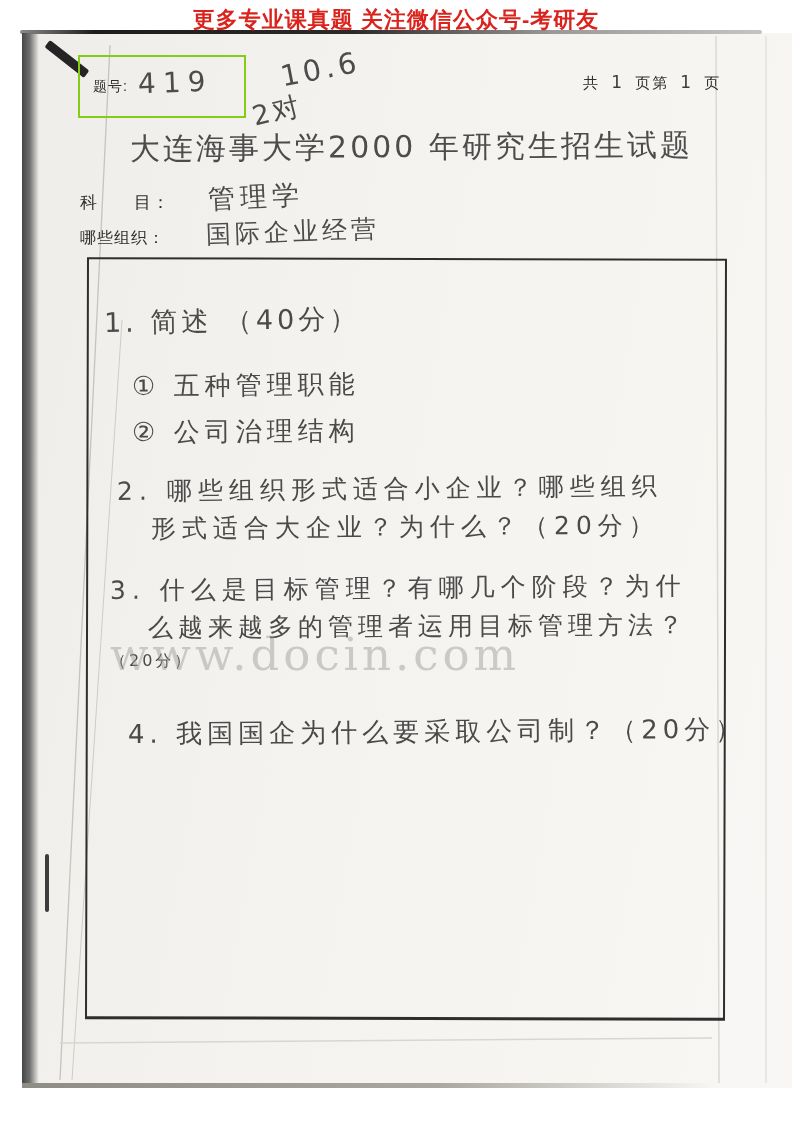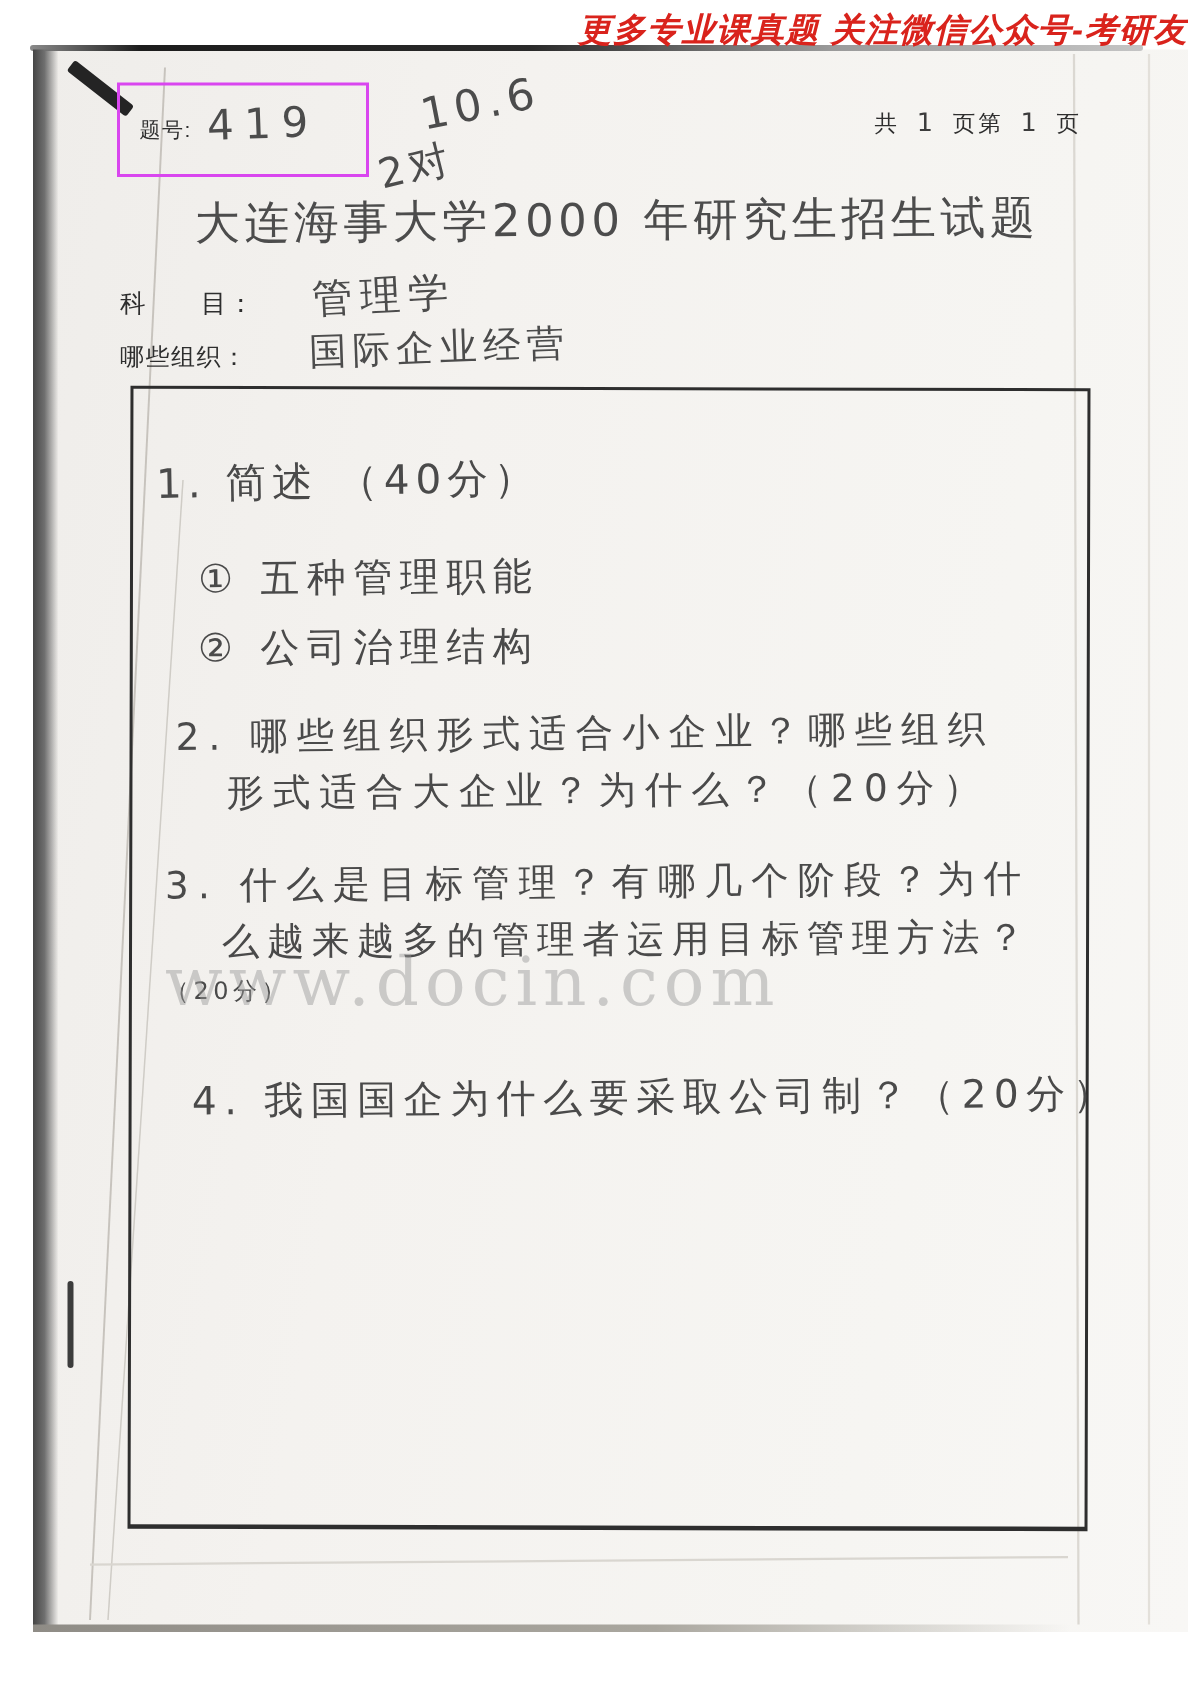--- a/index.html
+++ b/index.html
@@ -3,22 +3,22 @@
 <meta charset="utf-8">
 <style>
   html,body{margin:0;padding:0;}
   body{
     width:792px;height:1122px;position:relative;overflow:hidden;
     background:#ffffff;
     font-family:"Liberation Sans","DejaVu Sans",sans-serif;
   }
   
   .promo{
-    position:absolute;top:5px;left:0;width:100%;text-align:right;
-    font-size:22px;font-weight:bold;color:#d9231c;letter-spacing:1px;font-style:italic;
+    position:absolute;top:5px;left:0;width:100%;text-align:center;
+    font-size:22px;font-weight:bold;color:#d9231c;letter-spacing:1px;
   }
   
   .scan-page{
     position:absolute;left:22px;top:33px;width:770px;height:1055px;
     background:linear-gradient(100deg,#efedea 0%,#f4f2ef 35%,#f6f5f2 75%,#f8f7f5 100%);
   }
   .top-edge{
     position:absolute;left:20px;top:30px;width:742px;height:4px;
     background:linear-gradient(to right,#8a8a8a 0%,#1c1c1c 10%,#2a2a2a 45%,#9a9a9a 72%,#c4c4c4 100%);
     border-radius:2px;
@@ -34,21 +34,21 @@
   .bottom-edge{
     position:absolute;left:22px;top:1083px;width:692px;height:5px;
     background:linear-gradient(to right,#8f8c86 0%,#aaa79f 60%,rgba(205,202,196,0) 100%);
   }
   
   .print{color:#2e2e2e;}
   .hand{color:#4c4c4c;font-family:"DejaVu Sans",sans-serif;}
   .abs{position:absolute;white-space:nowrap;}
   .qnum-box{
     position:absolute;left:78px;top:55px;width:164px;height:59px;
-    border:2px solid #d946ef;
+    border:2px solid #84cc16;
   }
   .qnum-label{position:absolute;left:13px;top:21px;font-size:14px;letter-spacing:1px;}
   .qnum-value{position:absolute;left:58px;top:9px;font-size:28px;letter-spacing:7px;transform:rotate(-2deg);}
   .score-note{left:280px;top:52px;font-size:29px;letter-spacing:4px;transform:rotate(-11deg);}
   .tally-note{left:252px;top:93px;font-size:27px;letter-spacing:3px;transform:rotate(-14deg);}
   .page-count{left:583px;top:72px;font-size:15px;letter-spacing:2px;color:#2e2e2e;}
   .page-count .hd{font-size:17px;color:#3c3c3c;padding:0 5px;}
   .exam-title{left:130px;top:127px;font-size:30px;letter-spacing:3px;transform:rotate(-0.4deg);}
   .subject-label{left:80px;top:191px;font-size:17px;letter-spacing:1px;}
   .subject-value{left:208px;top:179px;font-size:27px;letter-spacing:5px;transform:rotate(-3deg);}

